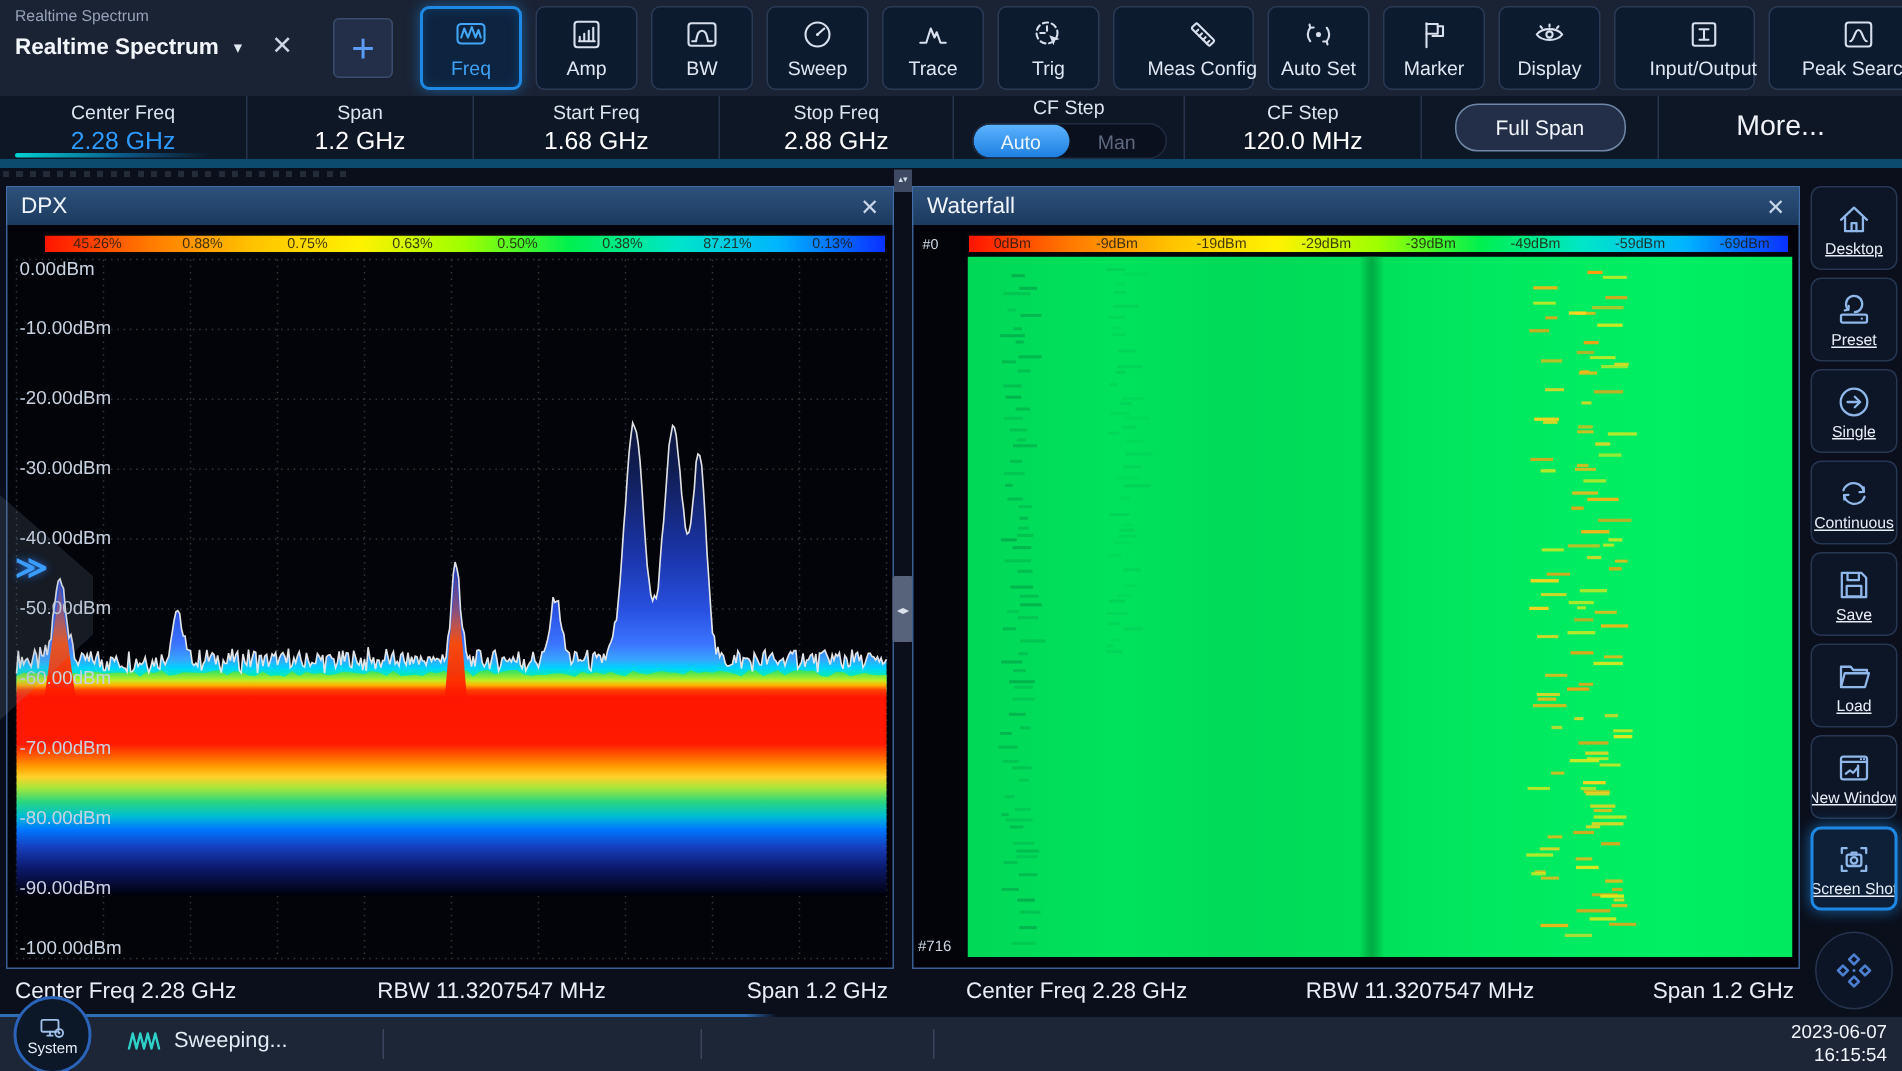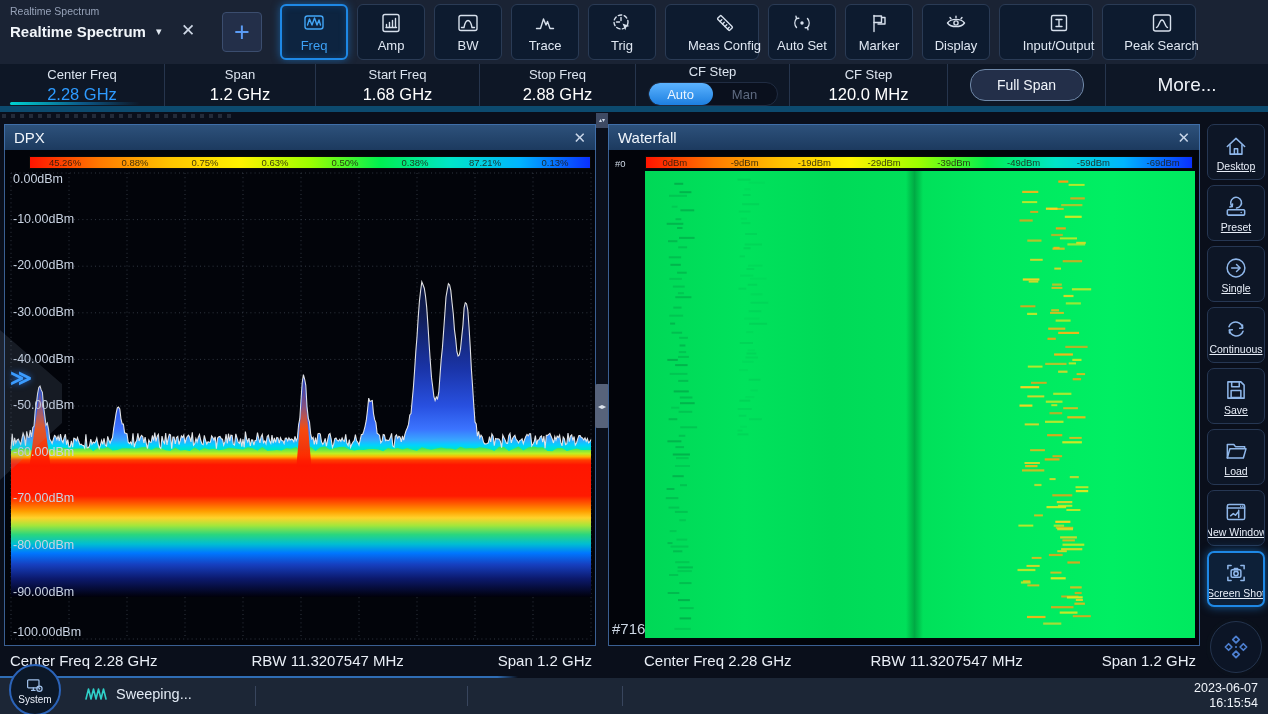--- a/index.html
+++ b/index.html
@@ -46,21 +46,21 @@
   .win-body{position:relative;height:496px;background:#02040a;border:1px solid #3a5f92;border-top:none;box-sizing:border-box;}
   .win-foot{height:24px;display:flex;align-items:center;justify-content:space-between;font-size:15px;color:#e9eef6;padding:2px 4px 0 6px;}
   .win.wf .win-foot{padding-left:36px;}
   .scale{position:absolute;top:6px;height:13px;display:flex;border:1px solid #0a0a0a;box-sizing:border-box;}
   .dpx-scale{left:24px;right:4px;}
   .wf-scale{left:36px;right:6px;gap:12px;}
   .scale span{flex:1;text-align:center;font-size:9.5px;line-height:11px;color:rgba(30,25,10,.85);overflow:hidden;}
   #dpx-svg{position:absolute;left:0;top:21px;width:590px;height:473px;}
   #wf-svg{position:absolute;left:36px;top:21px;width:550px;height:467px;}
   .wf-num-top{position:absolute;left:6px;top:8px;font-size:9.5px;color:#cdd7e4;}
-  .wf-num-bottom{position:absolute;left:3px;bottom:8px;font-size:15px;color:#cdd7e4;}
+  .wf-num-bottom{position:absolute;left:3px;bottom:8px;font-size:10px;color:#cdd7e4;}
   .handle-wedge{position:absolute;left:0;top:218px;width:62px;height:150px;background:rgba(130,150,175,.16);clip-path:polygon(0 0,100% 36%,100% 62%,0 100%);}
   .handle-chevrons{position:absolute;left:10px;top:254px;font-size:21px;font-weight:bold;color:#3b9cff;letter-spacing:-3px;text-shadow:0 0 6px rgba(40,130,255,.7);cursor:pointer;}
   .splitter-top{position:absolute;left:596px;top:1px;width:12px;height:15px;background:#3e4a63;color:#cfd8e6;font-size:6px;line-height:14px;text-align:center;letter-spacing:0;cursor:pointer;}
   .splitter-handle{position:absolute;left:595px;top:272px;width:14px;height:44px;background:#57637b;border-radius:2px;color:#dde4ee;font-size:8px;display:flex;align-items:center;justify-content:center;cursor:col-resize;}
   
   .sidebar{position:absolute;right:0;top:112px;width:64px;height:566px;background:#0a0f1b;display:flex;flex-direction:column;align-items:center;padding-top:12px;gap:5px;box-sizing:border-box;}
   .side-btn{width:58px;height:56px;min-height:56px;background:#0d1626;border:1px solid #263753;border-radius:7px;display:flex;flex-direction:column;align-items:center;justify-content:center;gap:1px;cursor:pointer;overflow:hidden;box-sizing:border-box;color:#8fb7ea;}
   .side-btn .slbl{font-size:10.5px;color:#e8eef8;white-space:nowrap;text-decoration:underline;}
   .side-btn.active{border:2px solid #1e88e5;box-shadow:0 0 10px rgba(30,136,229,.65);background:#0d2038;}
   .nav-round{width:50px;height:50px;min-height:50px;border-radius:50%;background:#0c1526;border:1px solid #24344e;display:flex;align-items:center;justify-content:center;margin-top:9px;cursor:pointer;color:#4d7fd0;box-shadow:0 0 0 4px rgba(10,16,28,.8);}
@@ -109,20 +109,30 @@
           <span class="lbl">Amp</span>
         </div>
         <div class="tool-btn">
           <span class="icn">
             <svg width="24" height="24" viewBox="0 0 24 24" fill="none" stroke="currentColor" stroke-width="1.4" stroke-linecap="round" stroke-linejoin="round">
               <rect x="3" y="4.5" width="18" height="15" rx="2"></rect>
               <path d="M5.5 16.5h2.5c1-5.5 2-7 4-7s3 1.5 4 7h2.5"></path>
             </svg>
           </span>
           <span class="lbl">BW</span>
+        </div>
+        <div class="tool-btn">
+          <span class="icn">
+            <svg width="24" height="24" viewBox="0 0 24 24" fill="none" stroke="currentColor" stroke-width="1.4" stroke-linecap="round" stroke-linejoin="round">
+              <circle cx="12" cy="12" r="8"></circle>
+              <path d="M12 12l4.5-4"></path>
+              <circle cx="12" cy="12" r="1" fill="currentColor" stroke="none"></circle>
+            </svg>
+          </span>
+          <span class="lbl">Sweep</span>
         </div>
         <div class="tool-btn">
           <span class="icn">
             <svg width="24" height="24" viewBox="0 0 24 24" fill="none" stroke="currentColor" stroke-width="1.4" stroke-linecap="round" stroke-linejoin="round">
               <path d="M3.5 17.5h4l3-9.5 2.5 6 1.5-3.5 2.5 7h3.5"></path>
             </svg>
           </span>
           <span class="lbl">Trace</span>
         </div>
         <div class="tool-btn">

